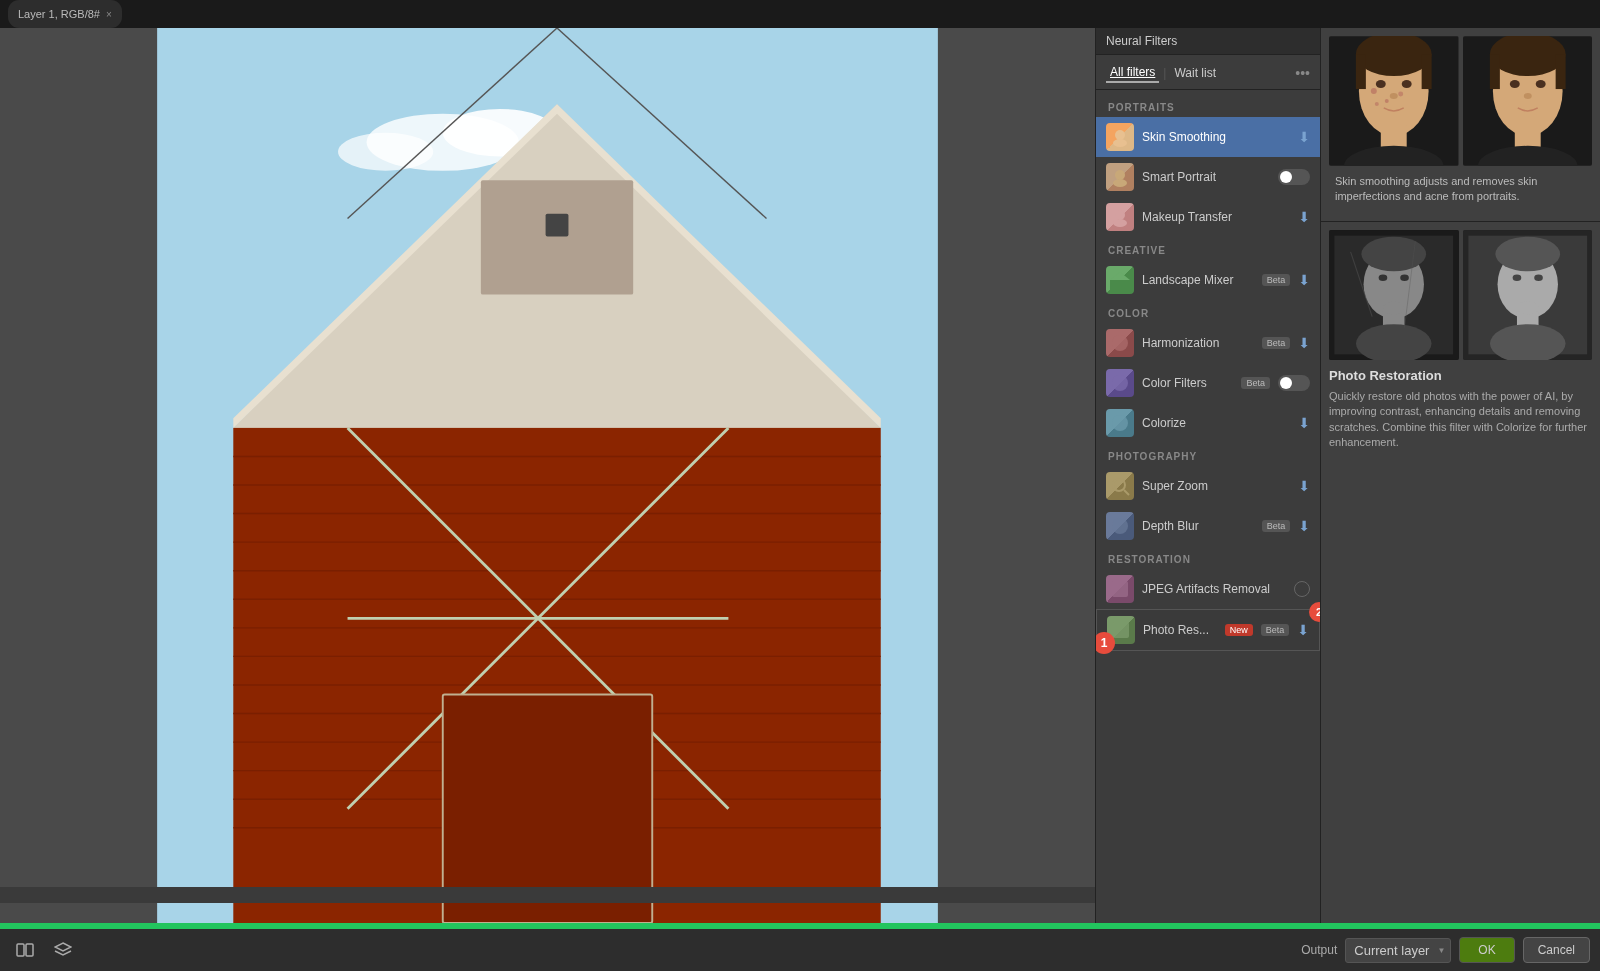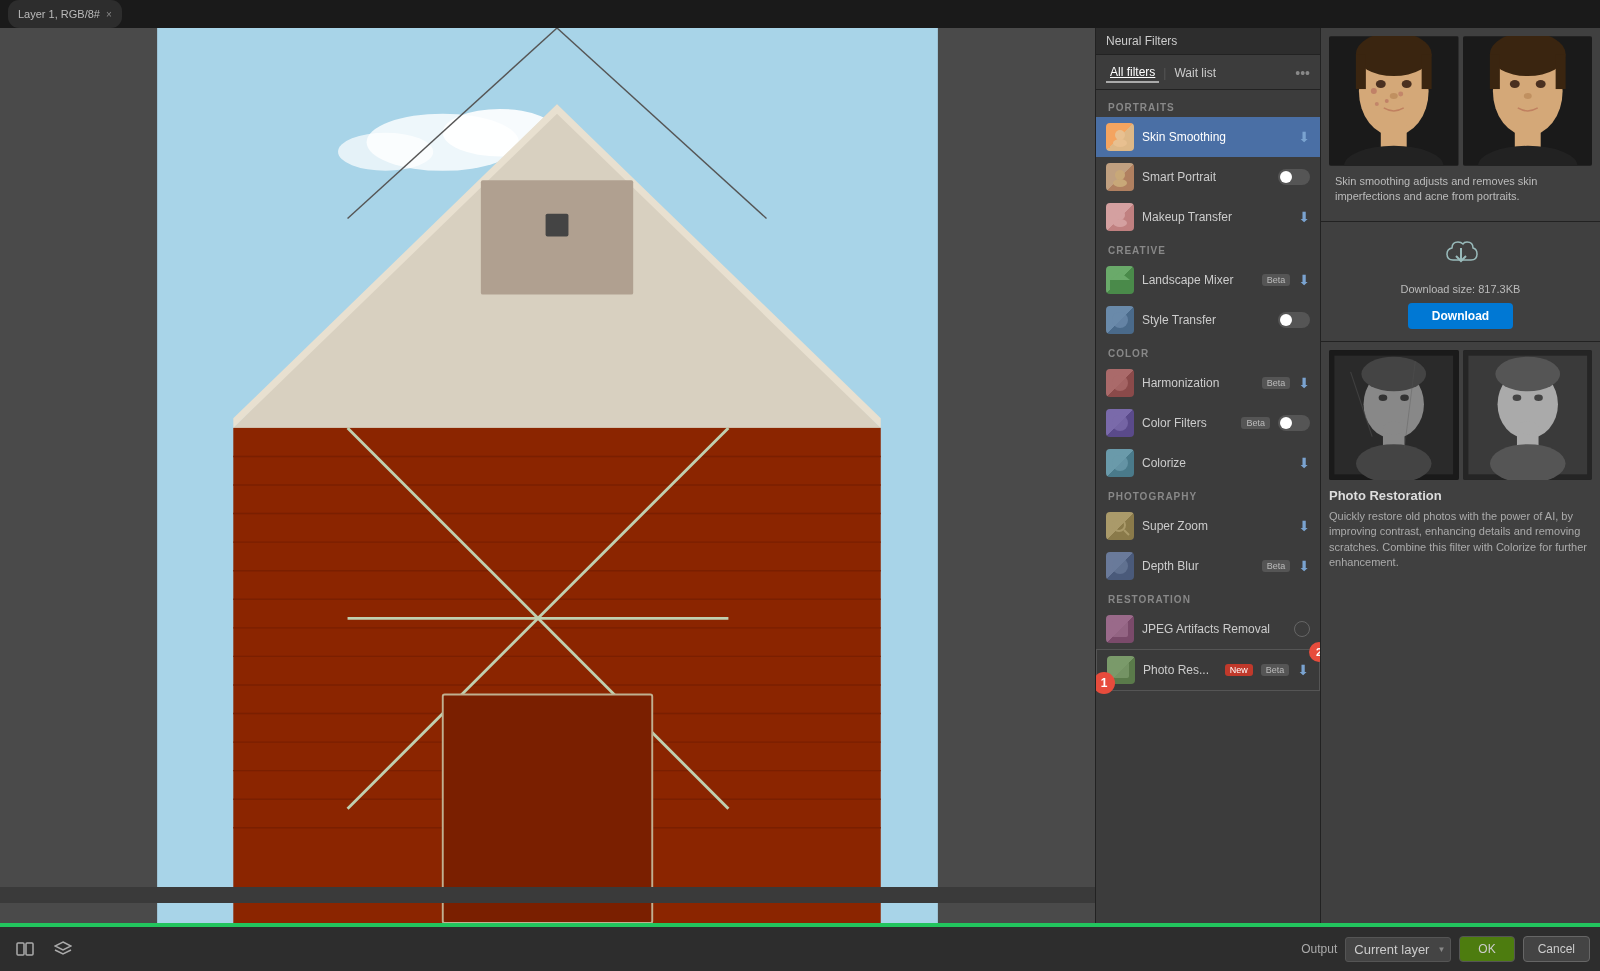--- a/index.html
+++ b/index.html
@@ -272,21 +272,21 @@
     }
     .restoration-desc {
       font-size: 11px;
       color: #aaa;
       line-height: 1.4;
     }
     
     .bottom-bar {
       height: 48px;
       background: #2d2d2d;
-      border-top: 4px solid #22c55e;
+      border-top: 6px solid #22c55e;
       display: flex;
       align-items: center;
       padding: 1px 10px;
       gap: 8px;
       flex-shrink: 0;
     }
     .bottom-icon-btn {
       width: 30px;
       height: 30px;
       display: flex;
@@ -503,29 +503,20 @@
           <svg width="20" height="20" viewBox="0 0 20 20">
               <rect x="0" y="10" width="20" height="10" fill="#4a8a4a"></rect>
               <polygon points="0,10 10,2 20,10" fill="#6aaa6a"></polygon>
             </svg>
         </div>
         <span class="filter-name">Landscape Mixer</span>
         <span class="filter-badge">Beta</span>
         <span class="filter-cloud">⬇</span>
       </div>
 
-      <div class="filter-item">
-        <div class="filter-icon icon-style">
-          <svg width="20" height="20" viewBox="0 0 20 20">
-              <circle cx="10" cy="10" r="8" fill="#6a8aaa" opacity="0.8"></circle>
-            </svg>
-        </div>
-        <span class="filter-name">Style Transfer</span>
-        <div class="filter-toggle"></div>
-      </div>
 
       <div class="section-label">COLOR</div>
 
       <div class="filter-item">
         <div class="filter-icon icon-harmony">
           <svg width="20" height="20" viewBox="0 0 20 20">
               <circle cx="10" cy="10" r="8" fill="#aa6a6a" opacity="0.8"></circle>
             </svg>
         </div>
         <span class="filter-name">Harmonization</span>
@@ -660,31 +651,20 @@
 
             <ellipse cx="65" cy="18" rx="38" ry="22" fill="#3a2510"></ellipse>
             <rect x="27" y="18" width="10" height="35" fill="#3a2510"></rect>
             <rect x="93" y="18" width="10" height="35" fill="#3a2510"></rect>
           </svg>
         </div>
       </div>
       <p class="description-text">Skin smoothing adjusts and removes skin imperfections and acne from portraits.</p>
     </div>
 
-    <div class="download-section">
-      <div class="download-cloud-icon">
-        <svg width="36" height="36" viewBox="0 0 36 36" xmlns="http://www.w3.org/2000/svg">
-          <path d="M10,26 Q4,26 4,20 Q4,15 9,14 Q9,8 15,8 Q18,8 20,10 Q21,8 24,8 Q30,8 30,14 Q34,15 34,20 Q34,26 28,26 Z" fill="none" stroke="#9bb" stroke-width="1.5"></path>
-          <line x1="18" y1="14" x2="18" y2="26" stroke="#9bb" stroke-width="2"></line>
-          <polyline points="13,22 18,27 23,22" stroke="#9bb" stroke-width="2" fill="none"></polyline>
-        </svg>
-      </div>
-      <div class="download-size-text">Download size: 817.3KB</div>
-      <button class="download-btn">Download</button>
-    </div>
 
     <div class="lower-preview">
       <div class="lower-preview-images">
         <div class="lower-img-before">
           <svg width="100%" height="100%" viewBox="0 0 120 120" xmlns="http://www.w3.org/2000/svg">
             <rect width="120" height="120" fill="#1a1a1a"></rect>
 
             <rect x="5" y="5" width="110" height="110" fill="#2a2a2a"></rect>
 
             <ellipse cx="60" cy="50" rx="28" ry="32" fill="#888"></ellipse>

